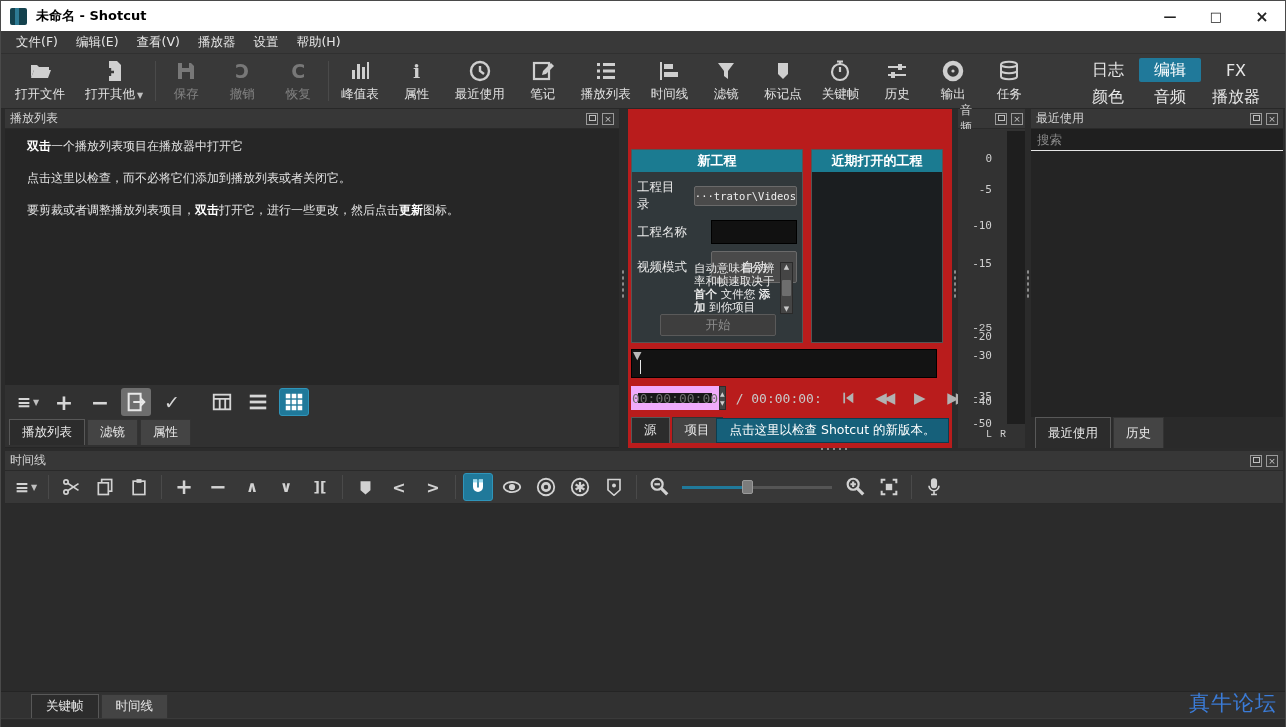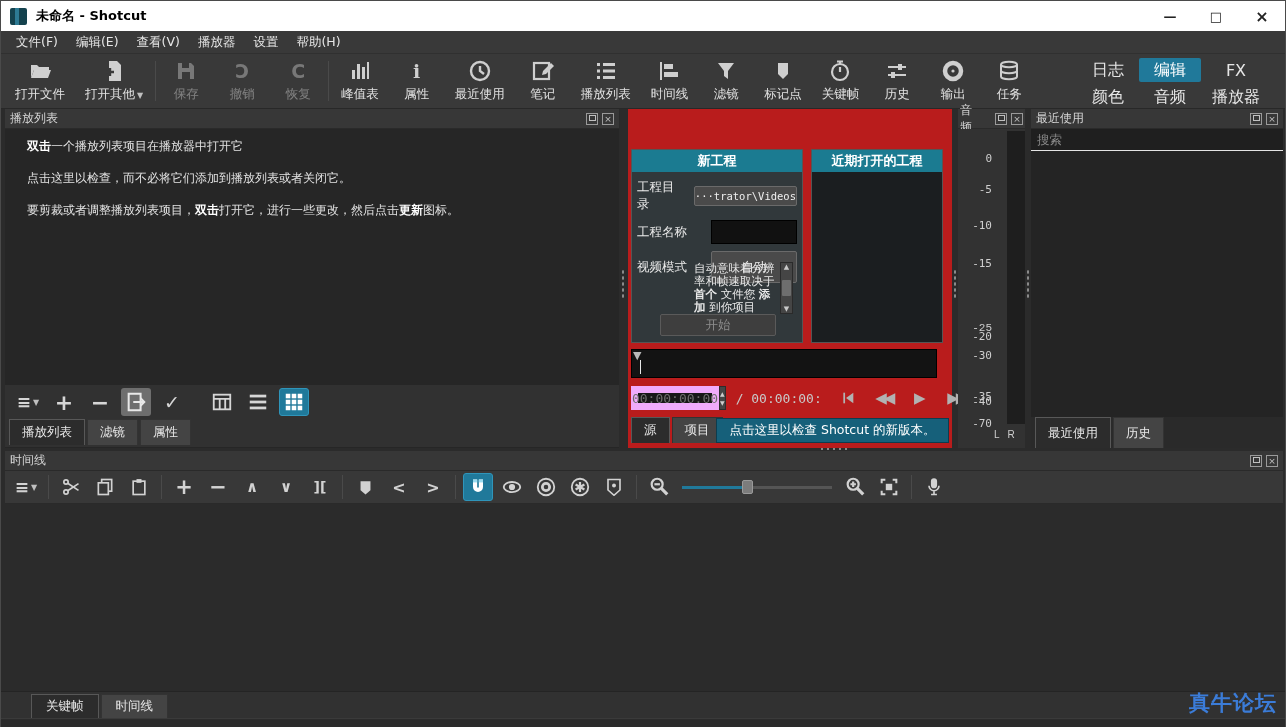--- a/index.html
+++ b/index.html
@@ -83,21 +83,21 @@
   .tpbtn { width:24px; height:20px; display:flex; align-items:center; justify-content:center; color:#b2b2b2; font-size:15px; letter-spacing:-3px; }
   .srctabs { position:absolute; left:3px; top:308px; display:flex; }
   .notif { position:absolute; left:88px; top:309px; width:233px; height:25px; background:#16607a; border:1px solid #0c3d4f; color:#fff; font-size:12.5px; display:flex; align-items:center; justify-content:center; white-space:nowrap; }
 
   
   .audiop { position:absolute; left:957px; top:108px; width:67px; height:339px; background:#333; }
   .audiop .ptitle { padding:0 2px; }
   .meterarea { position:absolute; left:0; top:20px; right:0; bottom:0; background:#323232; }
   .metercol { position:absolute; right:0; top:2px; width:18px; bottom:24px; background:#1e1e1e; }
   .scalelbl { position:absolute; left:0; width:34px; text-align:right; font-size:11px; color:#cfcfcf; font-family:"DejaVu Sans Mono",monospace; }
-  .lr { position:absolute; bottom:8px; left:36px; font-size:10px; color:#cfcfcf; font-family:Liberation Sans, sans-serif; letter-spacing:8px; }
+  .lr { position:absolute; bottom:8px; left:28px; font-size:10px; color:#cfcfcf; font-family:Liberation Mono, monospace; letter-spacing:8px; }
 
   
   .recentp { position:absolute; left:1030px; top:108px; width:252px; height:339px; background:#2a2a2a; }
   .searchrow { position:absolute; left:0; top:20px; right:0; height:22px; background:#1f1f1f; border-bottom:1px solid #e5e5e5; display:flex; align-items:center; }
   .searchrow input { width:100%; height:100%; background:transparent; border:none; outline:none; color:#bbb; font-size:12.5px; padding-left:6px; font-family:"DejaVu Sans",sans-serif; }
   .searchrow input::placeholder { color:#8a8a8a; }
   .recentbody { position:absolute; left:0; top:42px; right:0; height:266px; background:#242424; }
   .rectabs { position:absolute; left:0; top:308px; right:0; height:31px; display:flex; padding-left:4px; background:#2a2a2a; }
 
   
@@ -113,21 +113,21 @@
   .tltracks { position:absolute; left:0; top:53px; right:0; bottom:0; background:#2b2b2b; }
   .zslider { position:relative; width:150px; height:28px; margin:0 4px; }
   .zslider .track { position:absolute; left:0; right:0; top:13px; height:3px; background:#555; }
   .zslider .fill { position:absolute; left:0; top:13px; height:3px; width:42%; background:#20799a; }
   .zslider .thumb { position:absolute; left:40%; top:7px; width:11px; height:14px; background:#7c7c7c; border:1px solid #9a9a9a; border-radius:2px; }
 
   
   .bottomstrip { position:absolute; left:0; top:690px; width:100%; height:27px; background:#313131; border-top:1px solid #242424; display:flex; align-items:flex-start; padding:2px 0 0 30px; }
   .bottomstrip .tab { padding:3px 14px; }
   .statusbar { position:absolute; left:0; top:717px; width:100%; height:10px; background:#2b2b2b; border-top:1px solid #3a3a3a; }
-  .watermark { position:absolute; right:8px; top:688px; font-size:21px; font-weight:bold; color:#3b7cd8; letter-spacing:1px;text-align:center; }
+  .watermark { position:absolute; right:8px; top:688px; font-size:21px; font-weight:normal; color:#3b7cd8; letter-spacing:1px;text-align:center; }
 </style>
 </head>
 <body>
 
 <div id="win">
 
   <div class="titlebar">
     <div class="appicon"></div>
     <div class="titletext">未命名 - Shotcut</div>
     <div class="wctrls">
@@ -448,21 +448,21 @@
       <div class="metercol"></div>
       <span class="scalelbl" style="top:23px;">0</span>
       <span class="scalelbl" style="top:54px;">-5</span>
       <span class="scalelbl" style="top:90px;">-10</span>
       <span class="scalelbl" style="top:128px;">-15</span>
       <span class="scalelbl" style="top:165px;margin-top:36px;">-20</span>
       <span class="scalelbl" style="top:193px;font-family:Liberation Mono, monospace;">-25</span>
       <span class="scalelbl" style="top:220px;">-30</span>
       <span class="scalelbl" style="top:261px;">-35</span>
       <span class="scalelbl" style="top:266px;">-40</span>
-      <span class="scalelbl" style="top:288px;">-70</span>
+      <span class="scalelbl" style="top:288px;">-50</span>
       <span class="lr">LR</span>
     </div>
   </div>
 
   <div class="recentp">
     <div class="ptitle">
       <span>最近使用</span>
       <span class="pticons">
         <span class="ptic float"></span>
         <span class="ptic">×</span>

